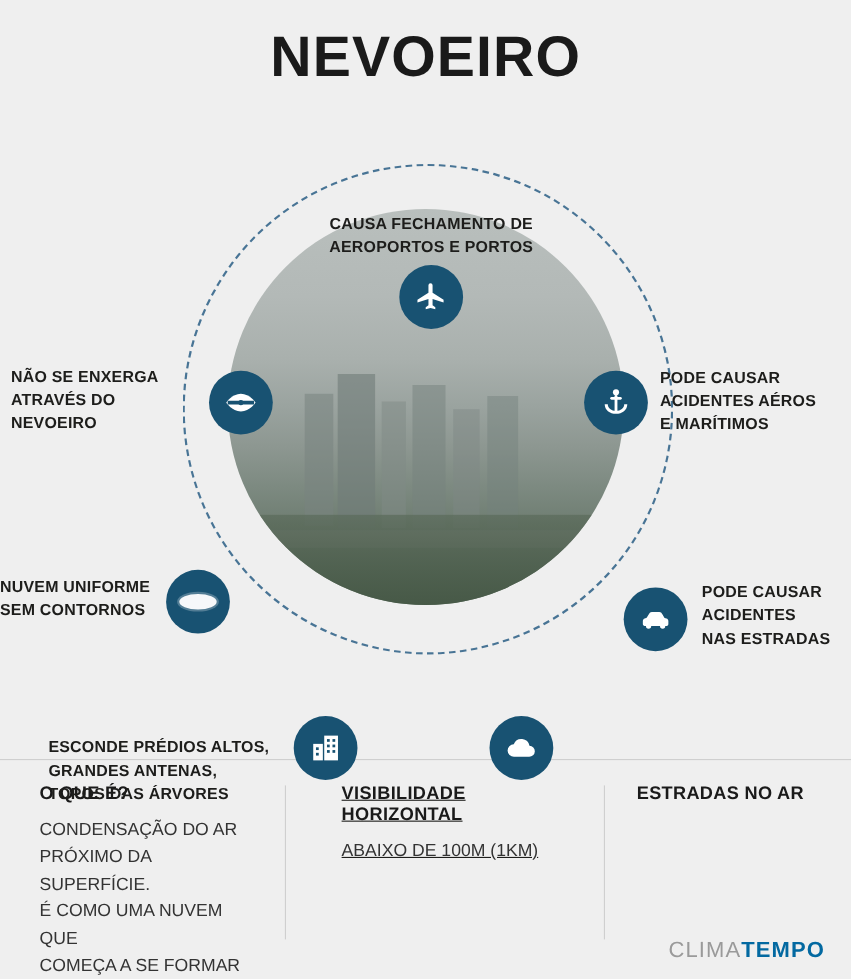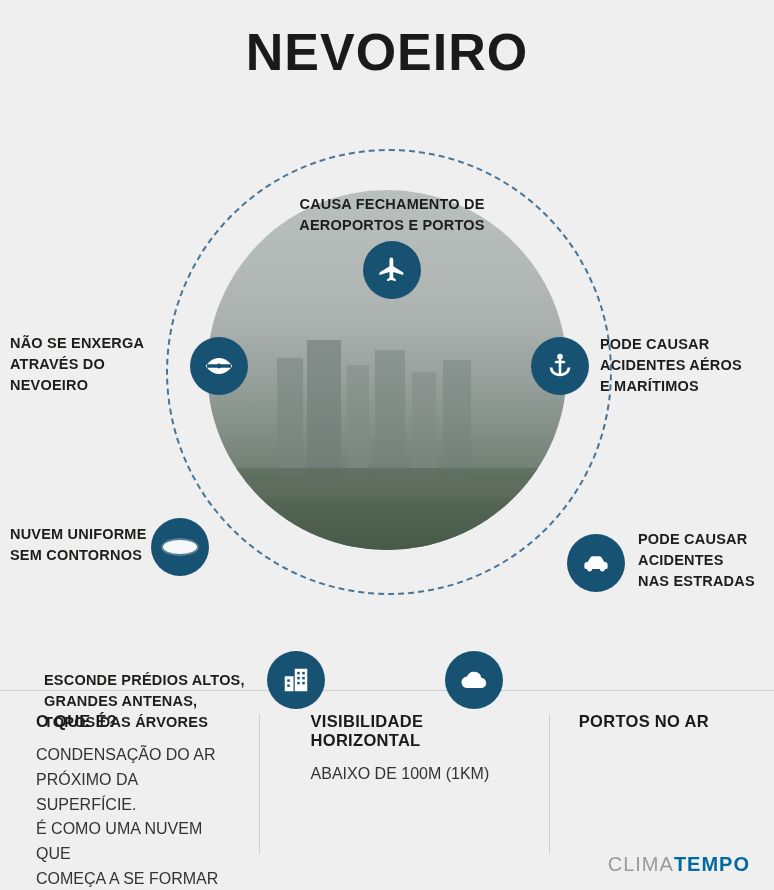--- a/index.html
+++ b/index.html
@@ -124,21 +124,21 @@
   .node-anchor    { left: 531px; top: 259px; }
   .node-cloudflat { left: 151px; top: 440px; }
   .node-car       { left: 567px; top: 456px; }
   .node-building  { left: 267px; top: 573px; }
   .node-cloud     { left: 445px; top: 573px; }
 
   
   .lbl-plane     { left: 257px; top: 116px; width: 270px; }
   .lbl-eye       { left: 10px;  top: 255px; width: 163px; }
   .lbl-anchor    { left: 600px; top: 256px; width: 170px; }
-  .lbl-cloudflat { left: 0px;   top: 446px; width: 137px; padding-left: 10px; }
+  .lbl-cloudflat { left: 0px;   top: 446px; width: 137px; }
   .lbl-car       { left: 638px; top: 451px; width: 136px; }
   .lbl-building  { left: 44px;  top: 592px; width: 210px; }
   .lbl-cloud     { left: 519px; top: 592px; width: 180px; }
 
   
   .divider-h {
     position: absolute;
     left: 0; right: 0;
     top: 690px;
     height: 1px;
@@ -151,21 +151,21 @@
     width: 764px;
     height: 178px;
     display: flex;
   }
   .col {
     position: relative;
     padding: 0 22px 0 36px;
     box-sizing: border-box;
   }
   .col-1 { width: 262px; }
-  .col-2 { width: 294px; padding-left: 52px; }
+  .col-2 { width: 294px; padding-left: 52px; text-decoration: underline; }
   .col-3 { width: 218px; padding-left: 30px; }
   .col-2::before, .col-3::before {
     content: "";
     position: absolute;
     left: 0;
     top: 2px;
     width: 1px;
     height: 140px;
     background: #cfcfcf;
   }
@@ -315,19 +315,19 @@
 PRÓXIMO DA SUPERFÍCIE.
 É COMO UMA NUVEM QUE
 COMEÇA A SE FORMAR
 PERTO DO CHÃO</p>
   </div>
   <div class="col col-2">
     <h3>VISIBILIDADE HORIZONTAL</h3>
     <p>ABAIXO DE 100M (1KM)</p>
   </div>
   <div class="col col-3">
-    <h3>PORTOS NO AR</h3>
+    <h3>ESTRADAS NO AR</h3>
   </div>
 </div>
 
 <div class="brand">
   <span>CLIMA</span><b>TEMPO</b>
 </div>
 
 </body></html>

